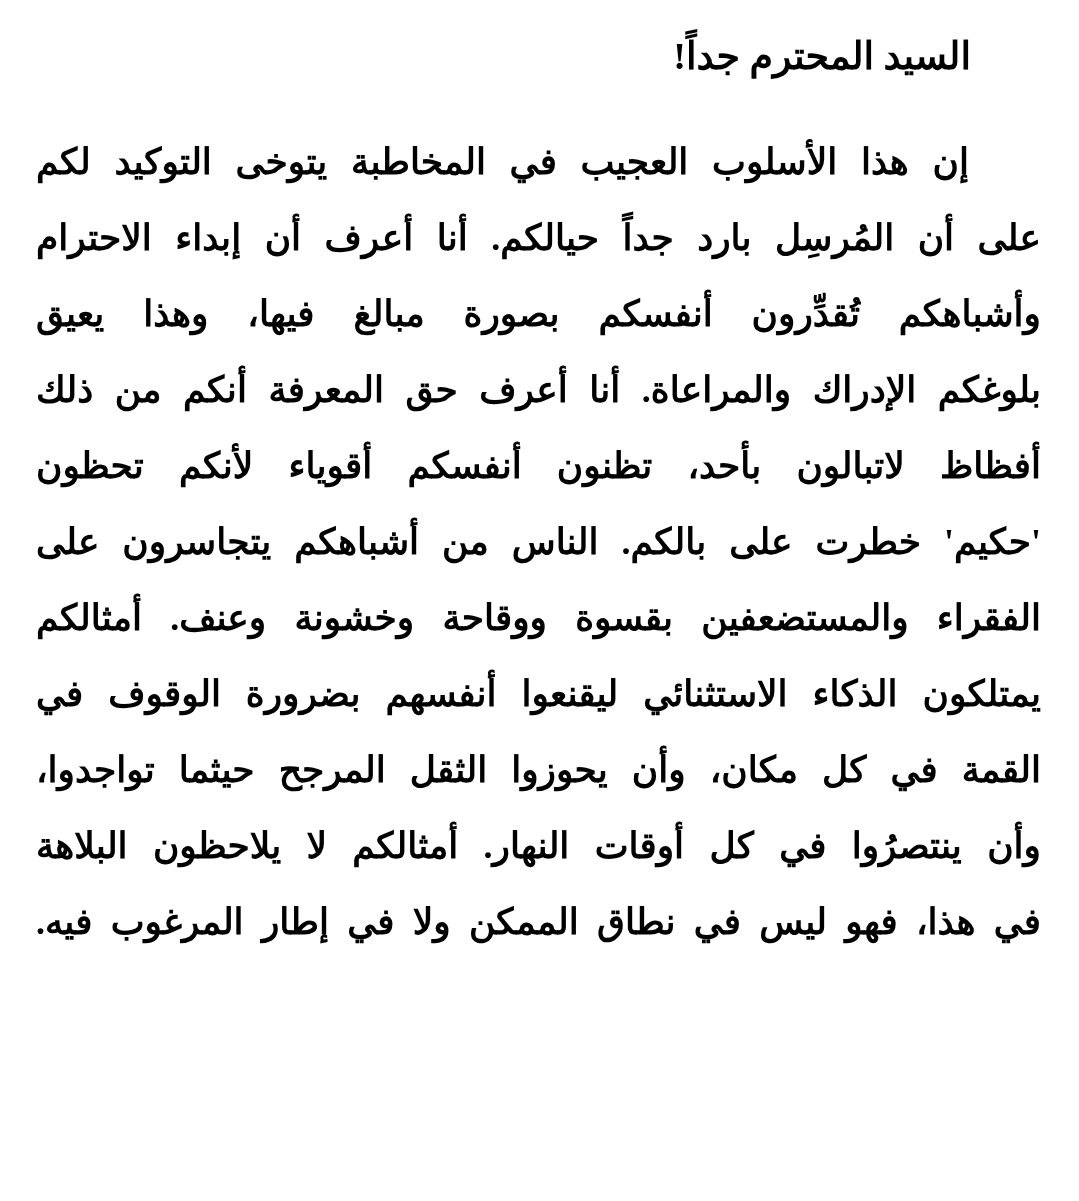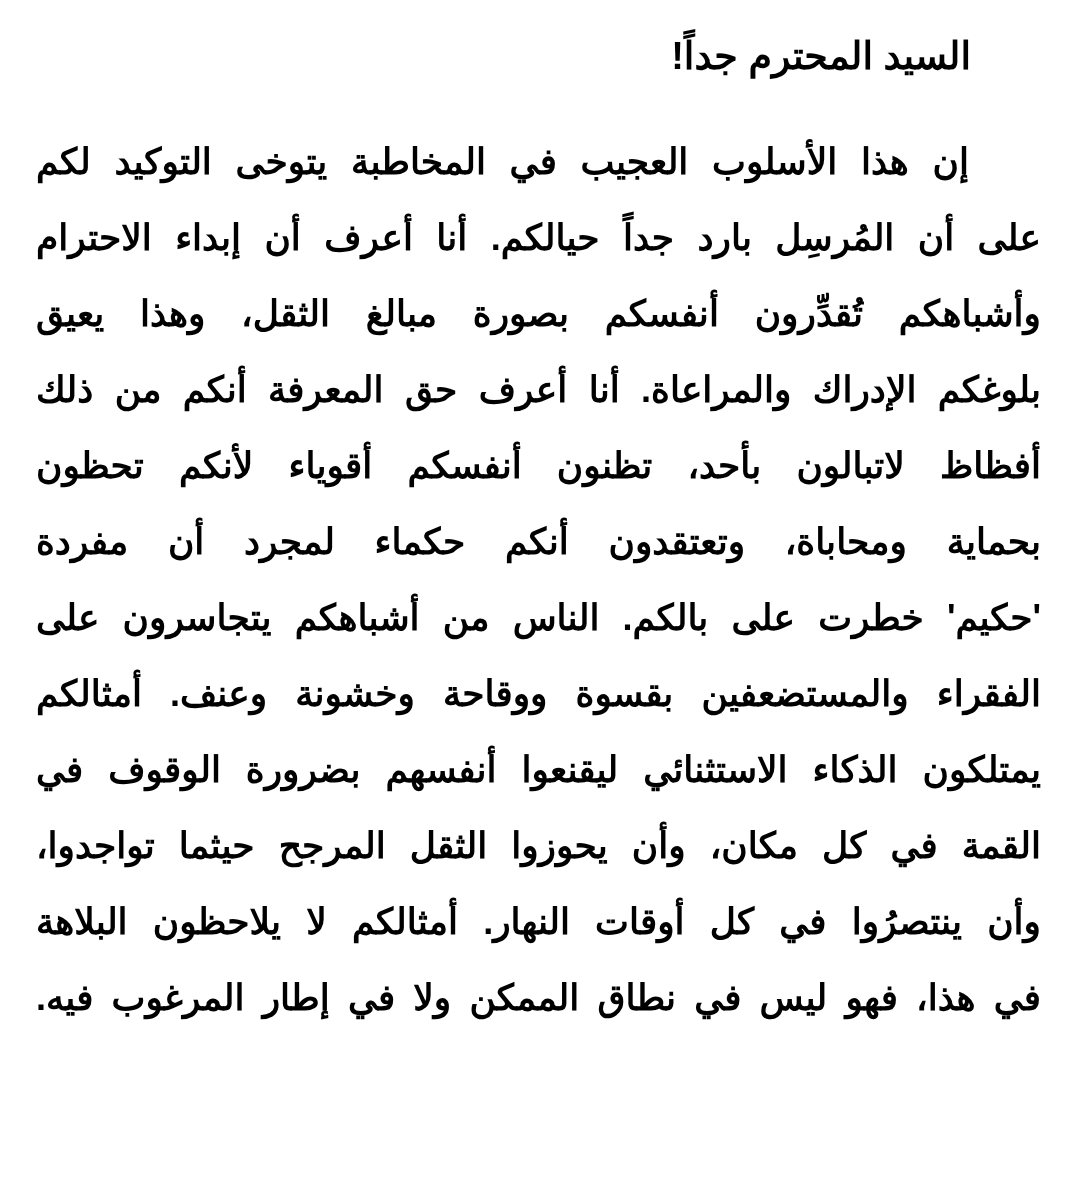--- a/index.html
+++ b/index.html
@@ -11,21 +11,21 @@
     position: relative;
     width: 1079px;
     height: 1201px;
     margin: 0 auto;
     background: #ffffff;
     color: #000000;
     direction: rtl;
     overflow: hidden;
     box-sizing: border-box;
     padding: 18px 38px 0 36px;
-    font-family: Liberation Sans, sans-serif;
+    font-family: Liberation Serif, serif;
     font-weight: 700;
   }
   .salutation {
     font-size: 38px;
     line-height: 76px;
     text-align: right;
     padding-left: 0;
     padding-right: 70px;
     letter-spacing: 0;
     white-space: nowrap;
@@ -48,24 +48,23 @@
 </head>
 <body>
 
 <div class="page">
 
   <div class="salutation">السيد المحترم جداً!</div>
 
   <div class="paragraph">
     <div class="pline first">إن هذا الأسلوب العجيب في المخاطبة يتوخى التوكيد لكم</div>
     <div class="pline">على أن المُرسِل بارد جداً حيالكم. أنا أعرف أن إبداء الاحترام</div>
-    <div class="pline">وأشباهكم تُقدِّرون أنفسكم بصورة مبالغ الثقل، وهذا يعيق</div>
+    <div class="pline">وأشباهكم تُقدِّرون أنفسكم بصورة مبالغ فيها، وهذا يعيق</div>
     <div class="pline">بلوغكم الإدراك والمراعاة. أنا أعرف حق المعرفة أنكم من ذلك</div>
     <div class="pline">أفظاظ لاتبالون بأحد، تظنون أنفسكم أقوياء لأنكم تحظون</div>
-    <div class="pline">بحماية ومحاباة، وتعتقدون أنكم حكماء لمجرد أن مفردة</div>
     <div class="pline">'حكيم' خطرت على بالكم. الناس من أشباهكم يتجاسرون على</div>
     <div class="pline">الفقراء والمستضعفين بقسوة ووقاحة وخشونة وعنف. أمثالكم</div>
     <div class="pline">يمتلكون الذكاء الاستثنائي ليقنعوا أنفسهم بضرورة الوقوف في</div>
     <div class="pline">القمة في كل مكان، وأن يحوزوا الثقل المرجح حيثما تواجدوا،</div>
     <div class="pline">وأن ينتصرُوا في كل أوقات النهار. أمثالكم لا يلاحظون البلاهة</div>
     <div class="pline">في هذا، فهو ليس في نطاق الممكن ولا في إطار المرغوب فيه.</div>
   </div>
 
 </div>
 

